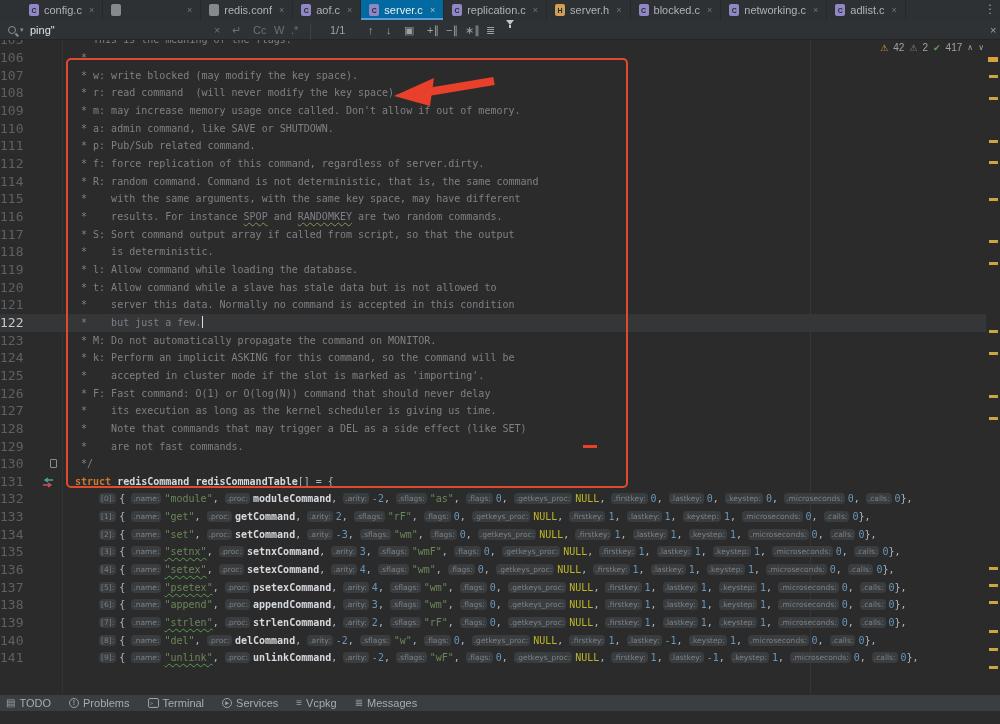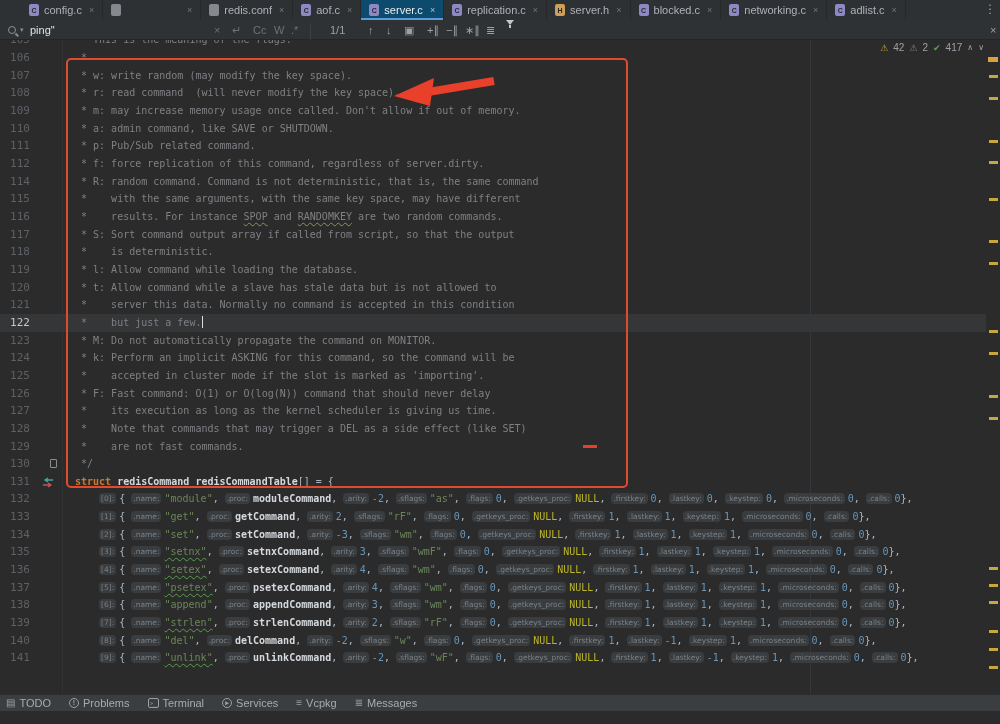--- a/index.html
+++ b/index.html
@@ -5,21 +5,21 @@
   * { margin:0; padding:0; box-sizing:border-box; }
   html,body { background:#1f2123; }
   #app { position:relative; width:1000px; height:724px; overflow:hidden;
          background:#2b2b2b; font-family:"Liberation Sans", sans-serif; }
 
   
   #tabbar { position:absolute; left:0; top:0; width:1000px; height:20px;
             background:#2e3133; display:flex; align-items:stretch; padding-left:21px; }
   .tab { display:flex; align-items:center; gap:5px; padding:0 8px; font-size:11px;
          color:#aeb2b8; border-right:1px solid #26282a; cursor:default; white-space:nowrap; }
-  .tab.active { background:#0c4a6e; color:#eceef0; box-shadow:inset 0 -2px 0 #5a9bd8; }
+  .tab.active { background:#0369a1; color:#eceef0; box-shadow:inset 0 -2px 0 #5a9bd8; }
   .tab.vcs-green .tab-label { color:#6f9e56;margin-top:36px; }
   .tab-close { font-size:9px; color:#71757a; margin-left:2px; }
   .tab.active .tab-close { color:#b9bcc0; }
   .ficon { display:inline-flex; width:10px; height:12px; border-radius:2px;
            align-items:center; justify-content:center; font-size:7px; font-weight:bold; color:#26282a; }
   .ficon.c-file { background:#8f88c5; }
   .ficon.h-file { background:#cf9f56; }
   .ficon.conf-file { background:#85898d; }
   #tab-overflow { position:absolute; right:4px; top:2px; color:#9ca1a6; font-size:12px; }
 
@@ -40,22 +40,22 @@
   .funnel::after { content:""; position:absolute; left:-1px; top:-5px; width:2px; height:8px; }
   .funnel-stem { width:2px; height:3px; background:#c3c7cc; margin:0 auto; }
 
   
   #editor { position:absolute; left:0; top:40px; width:1000px; height:654px;
             background:#2b2b2b; overflow:hidden; }
   #lines { position:absolute; left:0; top:-8.6px; right:0; }
   .line { position:relative; height:17.66px; white-space:pre;
           font-family:"DejaVu Sans Mono", monospace; font-size:10px; line-height:17.66px; }
   .line.current { background:#343638; width:calc(100% - 14px); }
-  .ln { position:absolute; left:0; top:0; width:40px; text-align:center;
-        color:#5d6165; font-size:11px; }
+  .ln { position:absolute; left:0; top:0; width:40px; text-align:left;
+        color:#5d6165; font-size:13px; }
   .line.current .ln { color:#c3c7cb; }
   .code { position:absolute; left:75px; top:0; }
   .s-cmt, .s-cmt-typo { color:#7e8084; }
   .s-cmt-typo { text-decoration:underline wavy #8c9355 1px; text-underline-offset:2px; }
   .s-kw { color:#cc7832; font-weight:600; }
   .s-id { color:#d5d9dd; font-weight:600; }
   .s-plain, .s-ws { color:#a9b7c6; }
   .s-str, .s-str-typo { color:#6a8759; }
   .s-str-typo { text-decoration:underline wavy #56a04b 1px; text-underline-offset:2px; }
   .s-num { color:#6897bb; }
@@ -202,21 +202,21 @@
     </span>
     <span class="abs mid-ic" style="left:990px">×</span>
   </div>
 
   <div id="editor">
     <div id="gutter-sep"></div>
     <div id="margin-guide"></div>
     <div id="lines">
         <div class="line"><span class="ln">105</span><span class="code"><span class="s-cmt"> * This is the meaning of the flags:</span></span></div>
         <div class="line"><span class="ln">106</span><span class="code"><span class="s-cmt"> *</span></span></div>
-        <div class="line"><span class="ln">107</span><span class="code"><span class="s-cmt"> * w: write random (may modify the key space).</span></span></div>
+        <div class="line"><span class="ln">107</span><span class="code"><span class="s-cmt"> * w: write blocked (may modify the key space).</span></span></div>
         <div class="line"><span class="ln">108</span><span class="code"><span class="s-cmt"> * r: read command  (will never modify the key space).</span></span></div>
         <div class="line"><span class="ln">109</span><span class="code"><span class="s-cmt"> * m: may increase memory usage once called. Don't allow if out of memory.</span></span></div>
         <div class="line"><span class="ln">110</span><span class="code"><span class="s-cmt"> * a: admin command, like SAVE or SHUTDOWN.</span></span></div>
         <div class="line"><span class="ln">111</span><span class="code"><span class="s-cmt"> * p: Pub/Sub related command.</span></span></div>
         <div class="line"><span class="ln">112</span><span class="code"><span class="s-cmt"> * f: force replication of this command, regardless of server.dirty.</span></span></div>
         <div class="line"><span class="ln">114</span><span class="code"><span class="s-cmt"> * R: random command. Command is not deterministic, that is, the same command</span></span></div>
         <div class="line"><span class="ln">115</span><span class="code"><span class="s-cmt"> *    with the same arguments, with the same key space, may have different</span></span></div>
         <div class="line"><span class="ln">116</span><span class="code"><span class="s-cmt"> *    results. For instance </span><span class="s-cmt-typo">SPOP</span><span class="s-cmt"> and </span><span class="s-cmt-typo">RANDOMKEY</span><span class="s-cmt"> are two random commands.</span></span></div>
         <div class="line"><span class="ln">117</span><span class="code"><span class="s-cmt"> * S: Sort command output array if called from script, so that the output</span></span></div>
         <div class="line"><span class="ln">118</span><span class="code"><span class="s-cmt"> *    is deterministic.</span></span></div>

